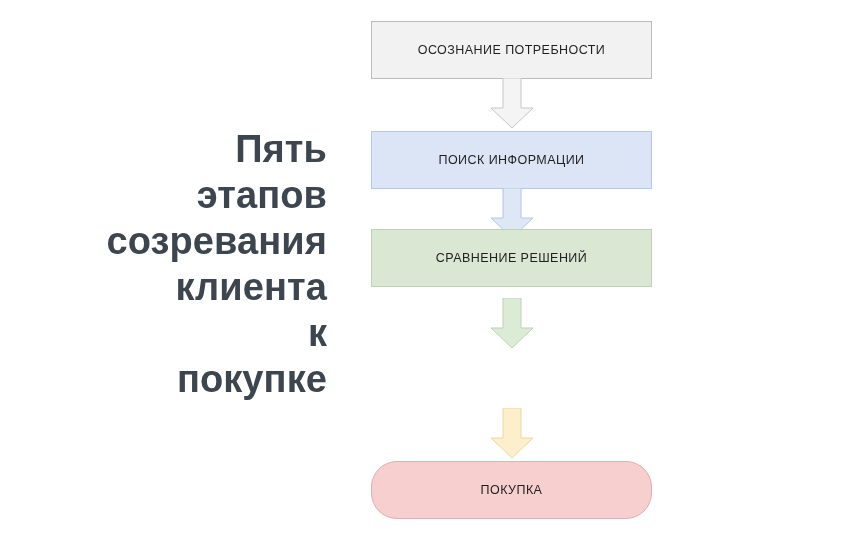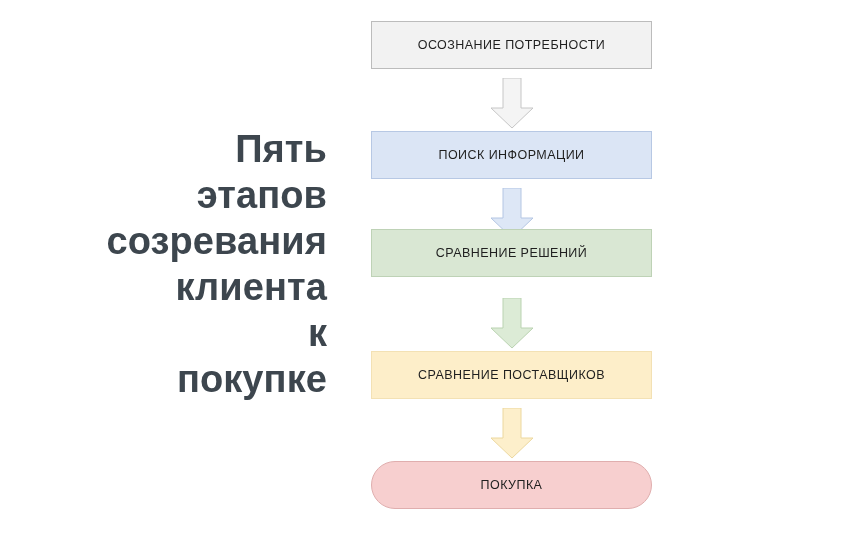--- a/index.html
+++ b/index.html
@@ -41,21 +41,21 @@
     left: 371px;
     top: 21px;
     width: 281px;
     height: 498px;
   }
 
   .node {
     position: absolute;
     left: 0;
     width: 281px;
-    height: 48px;
+    height: 58px;
     box-sizing: border-box;
     border: 1px solid #b9b9b9;
     display: flex;
     align-items: center;
     justify-content: center;
     font-size: 12.5px;
     letter-spacing: 0.45px;
     color: #1f1f1f;
     text-transform: uppercase;
   }
@@ -117,23 +117,20 @@
     <div class="node node-2">
       <span>СРАВНЕНИЕ РЕШЕНИЙ</span>
     </div>
 
     <div class="arrow arrow-2">
       <svg viewBox="0 0 60 52" xmlns="http://www.w3.org/2000/svg">
         <polygon points="21,0 39,0 39,30 51,30 30,50 9,30 21,30" fill="#dcebd6" stroke="#bad3b1" stroke-width="1"></polygon>
       </svg>
     </div>
 
-    <div class="node node-3">
-      <span>СРАВНЕНИЕ ПОСТАВЩИКОВ</span>
-    </div>
 
     <div class="arrow arrow-3">
       <svg viewBox="0 0 60 52" xmlns="http://www.w3.org/2000/svg">
         <polygon points="21,0 39,0 39,30 51,30 30,50 9,30 21,30" fill="#fdefcb" stroke="#ecd89f" stroke-width="1"></polygon>
       </svg>
     </div>
 
     <div class="node node-4">
       <span>ПОКУПКА</span>
     </div>

